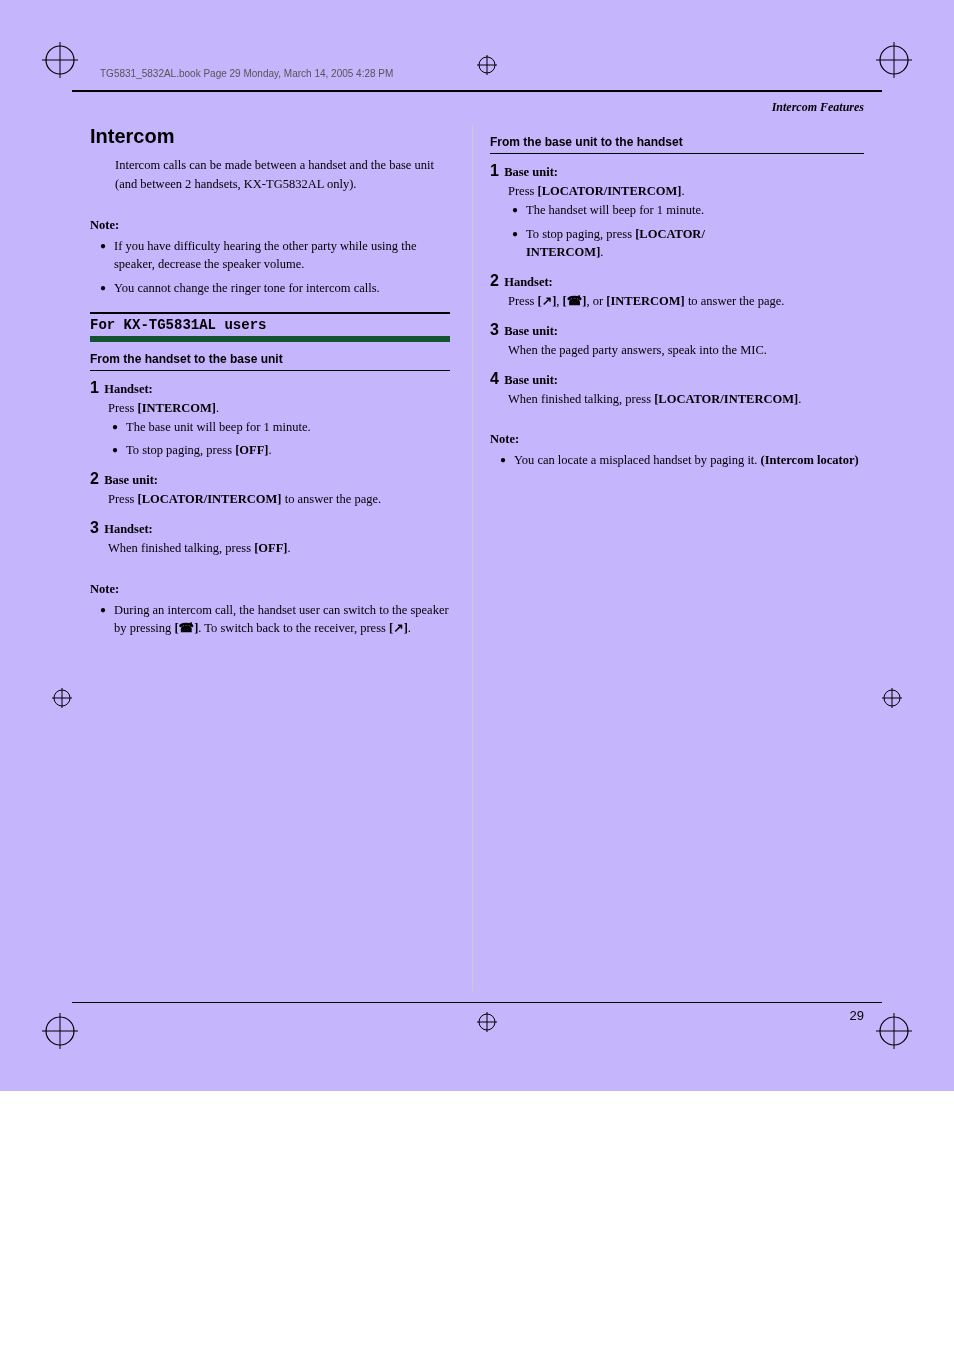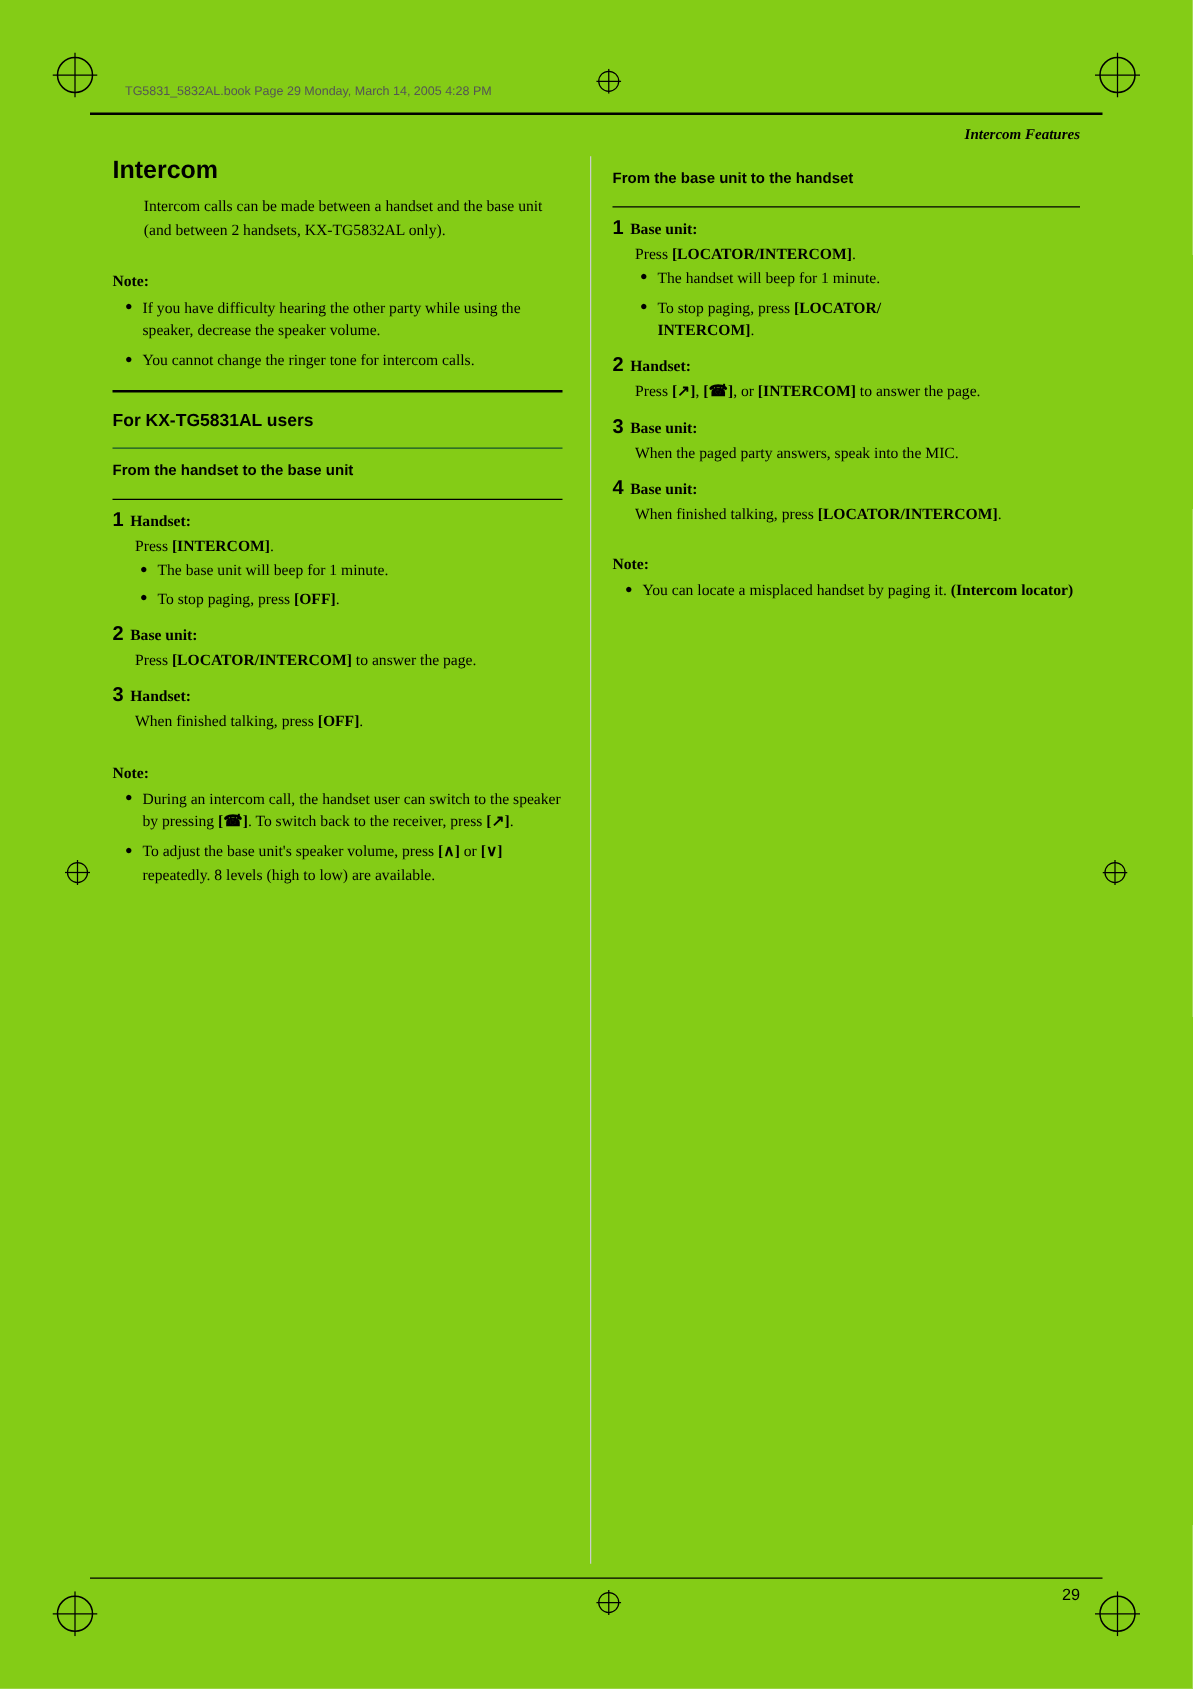--- a/index.html
+++ b/index.html
@@ -9,23 +9,23 @@
       background: #fff;
       font-family: Times New Roman, Times, serif;
       font-size: 13px;
       color: #000;
       position: relative;
       overflow: hidden;
     }
 
     .page-wrapper {
       width: 954px;
-      height: 1351px;
+      height: 1091px;
       position: relative;
-      background: #84cc16;
+      background: #c4b5fd;
     }
 
     
     .corner-mark {
       position: absolute;
       width: 36px;
       height: 36px;
     }
     .corner-mark svg {
       width: 36px;
@@ -116,34 +116,34 @@
     .section-title {
       font-size: 20px;
       font-weight: bold;
       font-family: Arial, sans-serif;
       margin-bottom: 8px;
     }
 
     .subsection-title {
       font-size: 14px;
       font-weight: bold;
-      font-family: Liberation Sans, sans-serif;
+      font-family: Liberation Mono, monospace;
       border-top: 2px solid #000;
-      border-bottom: 1px solid #14532d;
-      padding: 14px 0;
+      border-bottom: 6px solid #14532d;
+      padding: 3px 0;
       margin-bottom: 10px;
       margin-top: 14px;
     }
 
     .sub-subsection-title {
       font-size: 12px;
       font-weight: bold;
       font-family: Arial, sans-serif;
       border-bottom: 1px solid #000;
-      padding-bottom: 16px;
+      padding-bottom: 4px;
       margin-bottom: 8px;
       margin-top: 10px;
     }
 
     p {
       font-size: 12.5px;
       line-height: 1.5;
       margin-bottom: 8px;
       margin-left: 25px;
     }
@@ -346,21 +346,20 @@
       <span class="step-number">3</span>
       <span class="step-label"> Handset:</span>
       <div class="step-body">
         When finished talking, press <kbd>[OFF]</kbd>.
       </div>
     </div>
 
     <div class="note-label">Note:</div>
     <ul class="bullet-list">
       <li>During an intercom call, the handset user can switch to the speaker by pressing <kbd>[☎̇]</kbd>. To switch back to the receiver, press <kbd>[↗]</kbd>.</li>
-      <li>To adjust the base unit's speaker volume, press <kbd>[∧]</kbd> or <kbd>[∨]</kbd> repeatedly. 8 levels (high to low) are available.</li>
     </ul>
 
   </div>
 
   <div class="right-col">
 
     <div class="sub-subsection-title">From the base unit to the handset</div>
 
     <div class="step-block">
       <span class="step-number">1</span>

